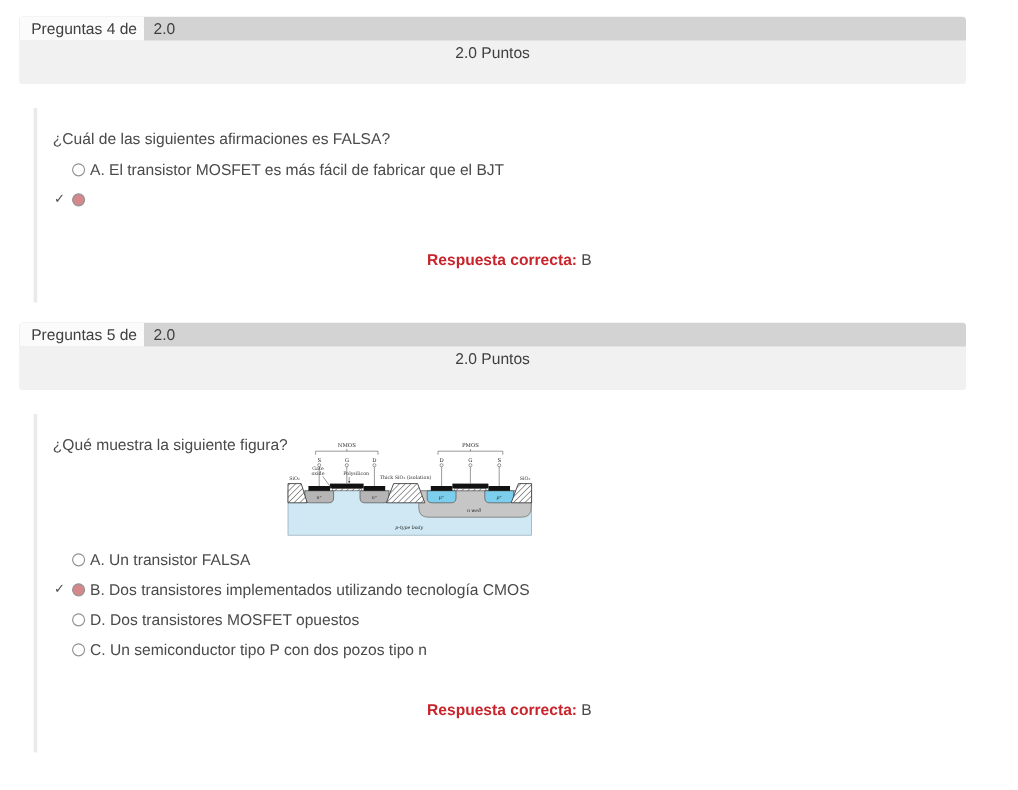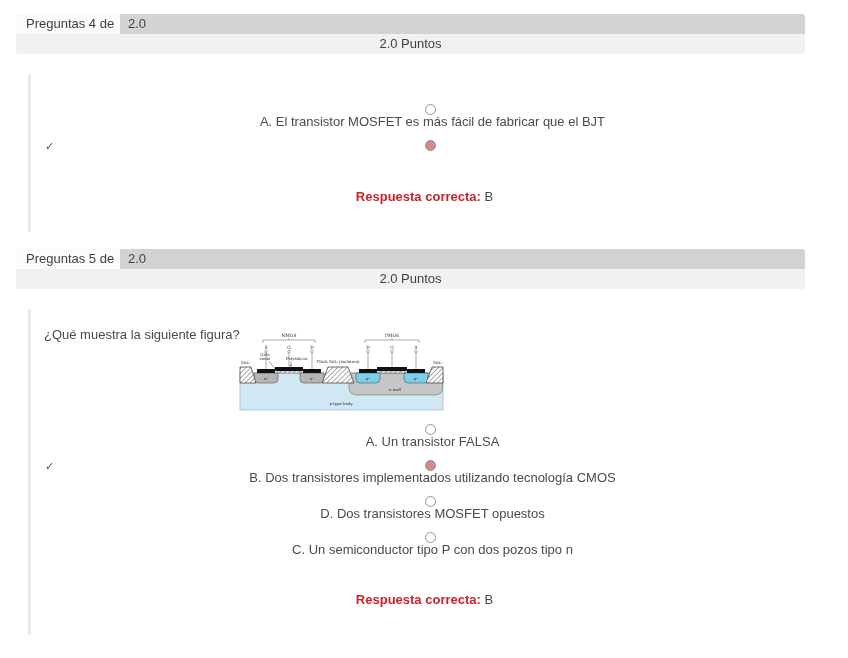--- a/index.html
+++ b/index.html
@@ -26,34 +26,34 @@
   .qblock{margin-left:16px;width:789px;}
   .qblock + .qblock{margin-top:17px;}
   .qheader-top{
     display:flex;height:20px;background:var(--header-bar);
     border-radius:3px 3px 0 0;overflow:hidden;
     font-size:13px;line-height:20px;color:#3f3f3f;
   }
   .qtab{width:104px;background:var(--tab-bg);padding-left:10px;flex:none;}
   .qscore{padding-left:8px;}
   .qheader-bottom{
-    height:20px;background:var(--points-bar);
+    height:36px;background:var(--points-bar);
     border-radius:0 0 3px 3px;
     text-align:center;font-size:13px;line-height:20px;color:#3f3f3f;
   }
   .qcontent{
     margin:20px 0 0 12px;
     border-left:3px solid var(--rule-gray);
     padding:18px 0 28px 13px;
     font-size:13px;
   }
   .qtext{margin:0 0 6px 0;}
   .option{
     position:relative;display:flex;align-items:center;
-    margin-top:12px;padding-left:16px;min-height:13px;flex-direction:column;
+    margin-top:12px;padding-left:16px;min-height:13px;
   }
   .check{
     position:absolute;left:1px;top:0;
     font-size:11px;color:#4f4f4f;display:none;line-height:13px;
   }
   .option.selected .check{display:block;}
   .radio{
     width:11px;height:11px;flex:none;
     border:1px solid #949494;border-radius:50%;
     background:#fff;margin-right:4px;
@@ -74,20 +74,21 @@
 <body>
 
 <div class="qblock">
   <div class="qheader-top">
     <div class="qtab">Preguntas 4 de 5</div>
     <div class="qscore">2.0</div>
   </div>
   <div class="qheader-bottom">2.0 Puntos</div>
 
   <div class="qcontent">
+    <div class="qtext">¿Cuál de las siguientes afirmaciones es FALSA?</div>
 
     <div class="option">
 
       <span class="radio"></span>
       <span class="opt-label">A. El transistor MOSFET es más fácil de fabricar que el BJT</span>
     </div>
     <div class="option selected">
       <span class="check">✓</span>
       <span class="radio"></span>
     </div>

